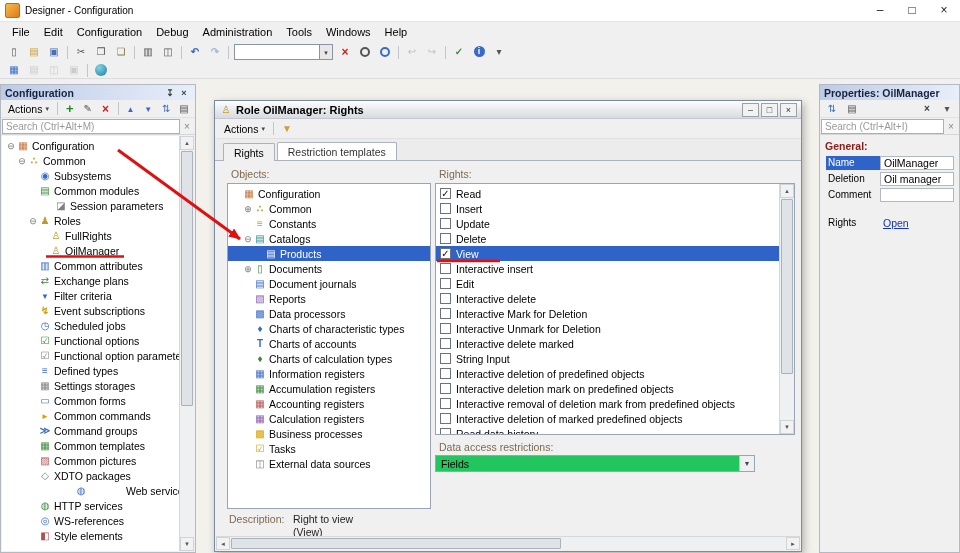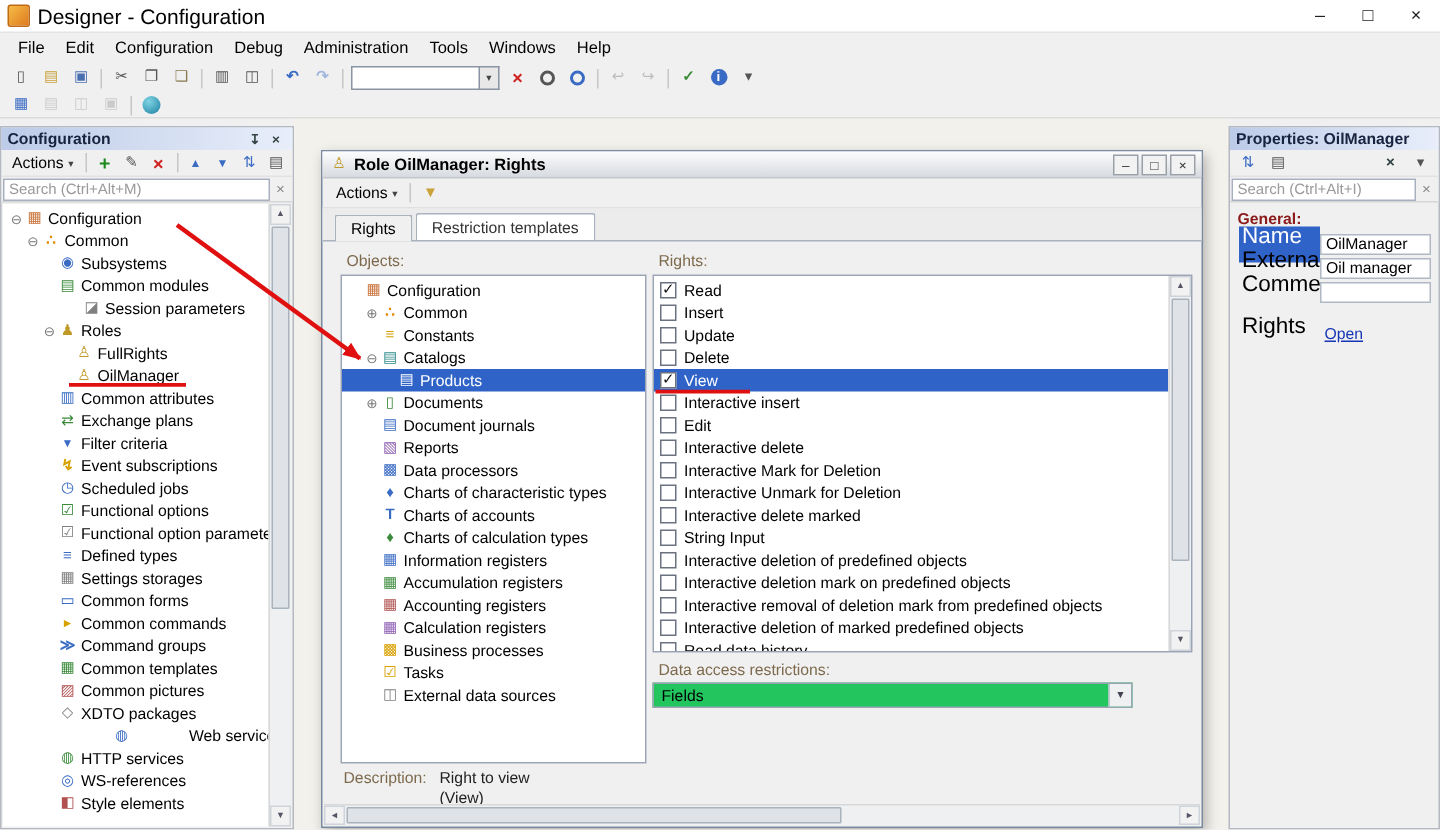--- a/index.html
+++ b/index.html
@@ -2,21 +2,21 @@
 <html><head>
 <meta charset="utf-8">
 <style>
   *{margin:0;padding:0;box-sizing:border-box;font-family:"Liberation Sans",sans-serif;}
   html,body{width:960px;height:553px;overflow:hidden;background:#f0f0f0;font-size:11px;color:#000;}
   #app{position:relative;width:960px;height:553px;}
 
   
   .titlebar{position:absolute;left:0;top:0;right:0;height:22px;background:#fff;border-bottom:1px solid #e4e4e4;display:flex;align-items:center;padding-left:5px;z-index:3;}
   .app-icon{width:15px;height:15px;background:linear-gradient(135deg,#f6bc48,#df7a1e);border:1px solid #c06a18;border-radius:2px;margin-right:5px;}
-  .wtitle{font-size:14px;}
+  .wtitle{font-size:10px;}
   .win-controls{margin-left:auto;display:flex;}
   .win-btn{width:32px;height:21px;text-align:center;line-height:21px;font-size:12px;color:#222;}
   .menubar{position:absolute;top:22px;left:0;right:0;height:20px;background:#f0f0f0;display:flex;align-items:center;padding-left:5px;z-index:3;}
   .menu-item{padding:2px 7px;font-size:11px;}
   .tb{position:absolute;left:0;right:0;background:#f0f0f0;display:flex;align-items:center;padding-left:4px;z-index:3;}
   .tb1{top:42px;height:20px;}
   .tb2{top:62px;height:17px;border-bottom:1px solid #dcdcdc;}
   .tb-btn{width:20px;height:17px;display:inline-flex;align-items:center;justify-content:center;border:1px solid transparent;border-radius:2px;}
   .tb-btn.disabled{opacity:.42;}
   .tb-sep{width:1px;height:13px;background:#c6c6c6;margin:0 3px;display:inline-block;}
@@ -165,21 +165,21 @@
   .sb-left{left:0;}
   .sb-right{right:0;}
   .sb-thumb-h{position:absolute;top:1px;bottom:1px;background:#dfe3e8;border:1px solid #aab2bc;border-radius:1px;}
 
   
   .props-toolbar .spacer{flex:1;}
   .props-body{position:absolute;left:1px;right:1px;top:51px;bottom:1px;background:#f0f0f0;overflow:hidden;}
   .props-section-label{padding:4px 4px 3px;color:#8b1a1a;font-weight:bold;font-size:10.5px;}
   .prop-row{display:flex;align-items:center;height:16px;padding:0 4px 0 5px;}
   .prop-row.gap{margin-top:12px;}
-  .prop-label{width:54px;flex:0 0 54px;font-size:15px;height:24px;line-height:14px;padding-left:2px;white-space:nowrap;overflow:hidden;}
+  .prop-label{width:54px;flex:0 0 54px;font-size:10px;height:14px;line-height:14px;padding-left:2px;white-space:nowrap;overflow:hidden;}
   .prop-label.selected{background:#2f63c8;color:#fff;}
   .prop-value{flex:1;height:14px;border:1px solid #b0b8c4;background:#fff;font-size:10.5px;padding:0 3px;line-height:12px;white-space:nowrap;overflow:hidden;}
   .prop-link{flex:1;color:#1535b5;text-decoration:underline;font-size:10.5px;padding-left:3px;}
 
   .annotations{position:absolute;left:0;top:0;z-index:10;pointer-events:none;}
 </style>
 </head>
 <body>
 
 <div id="app">
@@ -718,21 +718,21 @@
       <span class="search-clear">×</span>
     </div>
     <div class="props-body">
       <div class="props-section-label">General:</div>
       <div id="props-rows">
           <div class="prop-row">
             <span class="prop-label selected">Name</span>
             <span class="prop-value">OilManager</span>
           </div>
           <div class="prop-row">
-            <span class="prop-label">External</span>
+            <span class="prop-label">Deletion</span>
             <span class="prop-value">Oil manager</span>
           </div>
           <div class="prop-row">
             <span class="prop-label">Comment</span>
             <span class="prop-value"></span>
           </div>
           <div class="prop-row gap">
             <span class="prop-label">Rights</span>
             <span class="prop-link">Open</span>
           </div>

